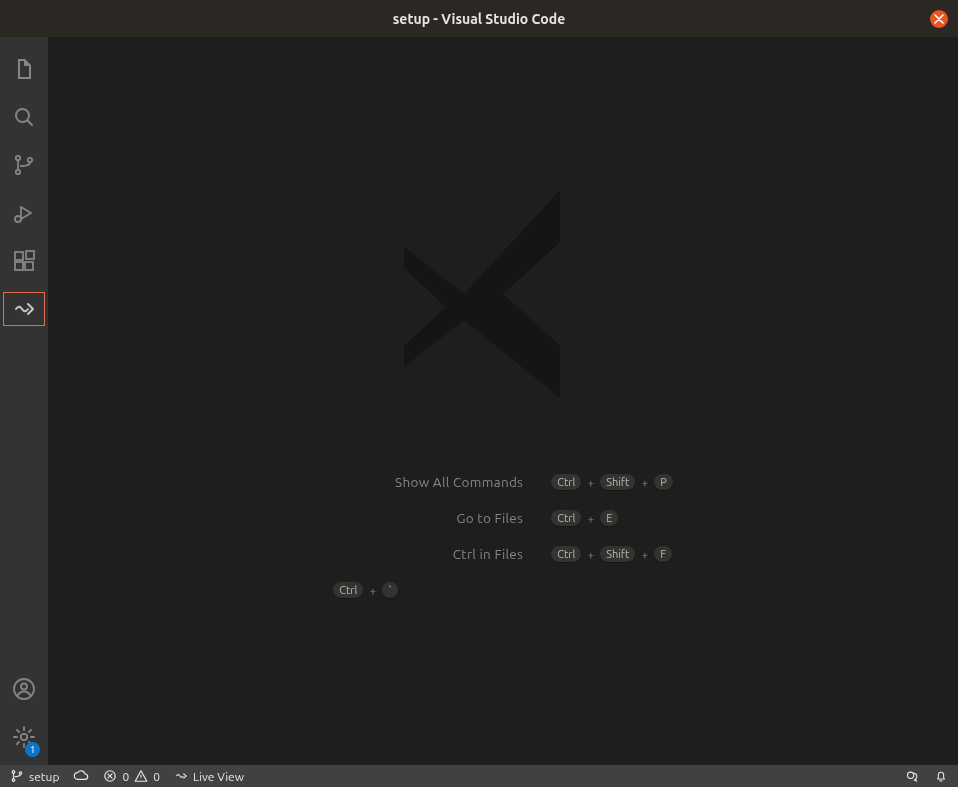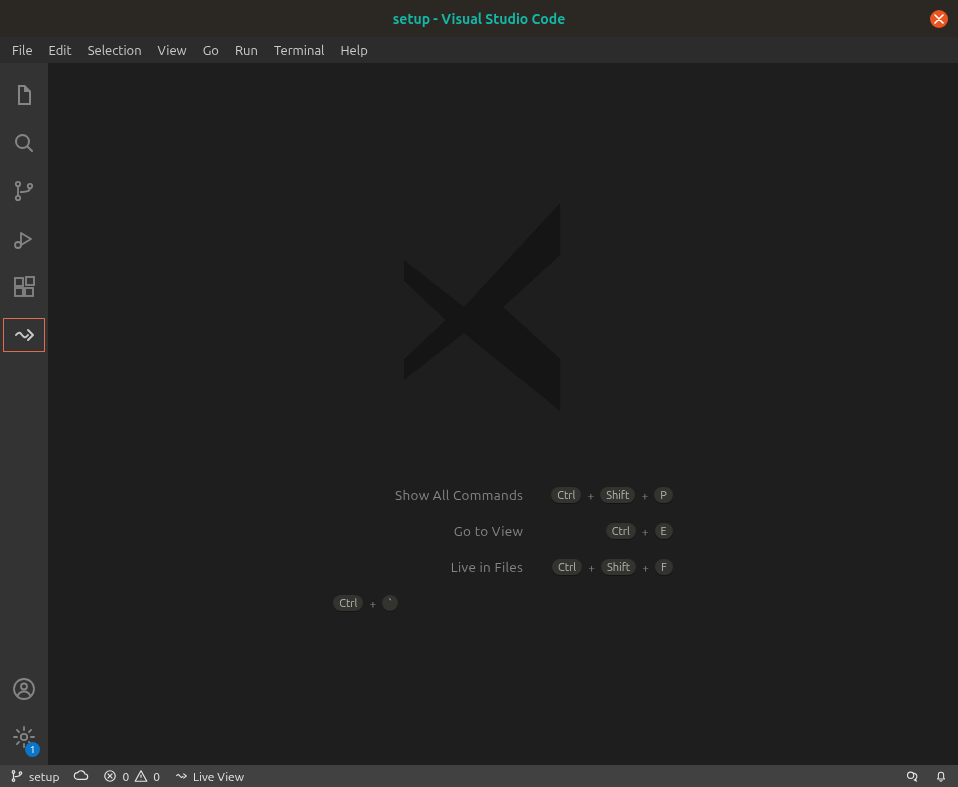--- a/index.html
+++ b/index.html
@@ -1,21 +1,21 @@
 <!DOCTYPE html>
 <html><head>
 <meta charset="utf-8">
 <style>
   * { box-sizing: border-box; margin: 0; padding: 0; }
   html, body { width: 958px; height: 787px; overflow: hidden; font-family: "Ubuntu", "Segoe UI", sans-serif; background: #000; }
   .window { width: 958px; height: 787px; display: flex; flex-direction: column; background: #1e1e1e; }
 
   
   .titlebar { height: 37px; background: #2b2722; display: flex; align-items: center; position: relative; }
-  .titlebar-title { position:absolute; left:50%; transform:translateX(-50%); color: #14b8a6; font-size: 14px; font-weight: 600; }
+  .titlebar-title { position:absolute; left:50%; transform:translateX(-50%); color: #e5e5e5; font-size: 14px; font-weight: 600; }
   .titlebar-close { position:absolute; right:10px; top:50%; transform:translateY(-50%); width:18px; height:18px; border-radius:50%; background:#e95420; display:flex; align-items:center; justify-content:center; }
   .titlebar-close svg { width:10px; height:10px; }
 
   
   .menubar { height: 26px; background: #2c2c2c; display:flex; align-items:center; padding: 0 4px; gap:0; }
   .menu-item { color:#ccc; font-size:13px; padding: 2px 8px; cursor:default; }
 
   
   .body-row { flex:1; display:flex; min-height:0; }
 
@@ -24,21 +24,21 @@
   .activity-icon { width:44px; height:48px; display:flex; align-items:center; justify-content:center; color:#858585; position:relative; }
   .activity-icon.selected-outline { border:1.5px solid #e06c4c; width:42px; height:34px; margin:7px 0; }
   .activity-bottom { margin-top:auto; margin-bottom:4px; display:flex; flex-direction:column; align-items:center; }
   .badge { position:absolute; right:6px; bottom:4px; background:#0b76c9; color:#fff; border-radius:50%; font-size:10px; width:15px; height:15px; display:flex; align-items:center; justify-content:center; }
 
   
   .editor-area { flex:1; background:#1e1e1e; display:flex; flex-direction:column; align-items:center; justify-content:center; }
   .watermark-logo { opacity:1; margin-bottom:50px; margin-top:-40px; }
   .watermark-logo svg { width:260px; height:260px; }
   .shortcut-list { display:flex; flex-direction:column; gap:20px; }
-  .shortcut-row { display:flex; align-items:center; gap:28px;justify-content:space-between; }
+  .shortcut-row { display:flex; align-items:center; gap:28px; }
   .shortcut-label { color:#868686; font-size:13.5px; text-align:right; width:190px; letter-spacing:0.3px; }
   .shortcut-keys { display:flex; align-items:center; gap:6px; }
   .key { background:#33342f; color:#b9b9b2; font-size:11px; padding:2px 6px; border-radius:8px; box-shadow: 0 1px 0 rgba(0,0,0,0.3); }
   .plus { color:#868680; font-size:12px; }
 
   
   .statusbar { height:22px; background:#414141; display:flex; align-items:center; color:#e6e6e6; font-size:12px; padding:0 8px; gap:10px; }
   .status-item { display:flex; align-items:center; gap:5px; padding:0 2px; }
   .statusbar .spacer { flex:1; }
 
@@ -53,30 +53,20 @@
     <div class="titlebar-title">setup - Visual Studio Code</div>
     <div class="titlebar-close">
       <span>
         <svg viewBox="0 0 10 10">
             <path d="M1 1 L9 9 M9 1 L1 9" stroke="#fff" stroke-width="1.6" stroke-linecap="round"></path>
           </svg>
       </span>
     </div>
   </div>
 
-  <div class="menubar">
-    <div class="menu-item">File</div>
-    <div class="menu-item">Edit</div>
-    <div class="menu-item">Selection</div>
-    <div class="menu-item">View</div>
-    <div class="menu-item">Go</div>
-    <div class="menu-item">Run</div>
-    <div class="menu-item">Terminal</div>
-    <div class="menu-item">Help</div>
-  </div>
 
   <div class="body-row">
 
     <div class="activitybar">
       <div class="activity-icon">
         <span>
           <svg width="24" height="24" viewBox="0 0 24 24" fill="none">
               <path d="M13 2H6v20h13V8l-6-6zM8 4h4v5h5v11H8V4z" fill="#858585"></path>
             </svg>
         </span>
@@ -162,29 +152,29 @@
           <div class="shortcut-label">Show All Commands</div>
           <div class="shortcut-keys">
             <span class="key">Ctrl</span>
               <span class="plus">+</span>
             <span class="key">Shift</span>
               <span class="plus">+</span>
             <span class="key">P</span>
           </div>
         </div>
         <div class="shortcut-row">
-          <div class="shortcut-label">Go to View</div>
+          <div class="shortcut-label">Go to Files</div>
           <div class="shortcut-keys">
             <span class="key">Ctrl</span>
               <span class="plus">+</span>
             <span class="key">E</span>
           </div>
         </div>
         <div class="shortcut-row">
-          <div class="shortcut-label">Live in Files</div>
+          <div class="shortcut-label">Ctrl in Files</div>
           <div class="shortcut-keys">
             <span class="key">Ctrl</span>
               <span class="plus">+</span>
             <span class="key">Shift</span>
               <span class="plus">+</span>
             <span class="key">F</span>
           </div>
         </div>
         <div class="shortcut-row">
           <div class="shortcut-keys">

